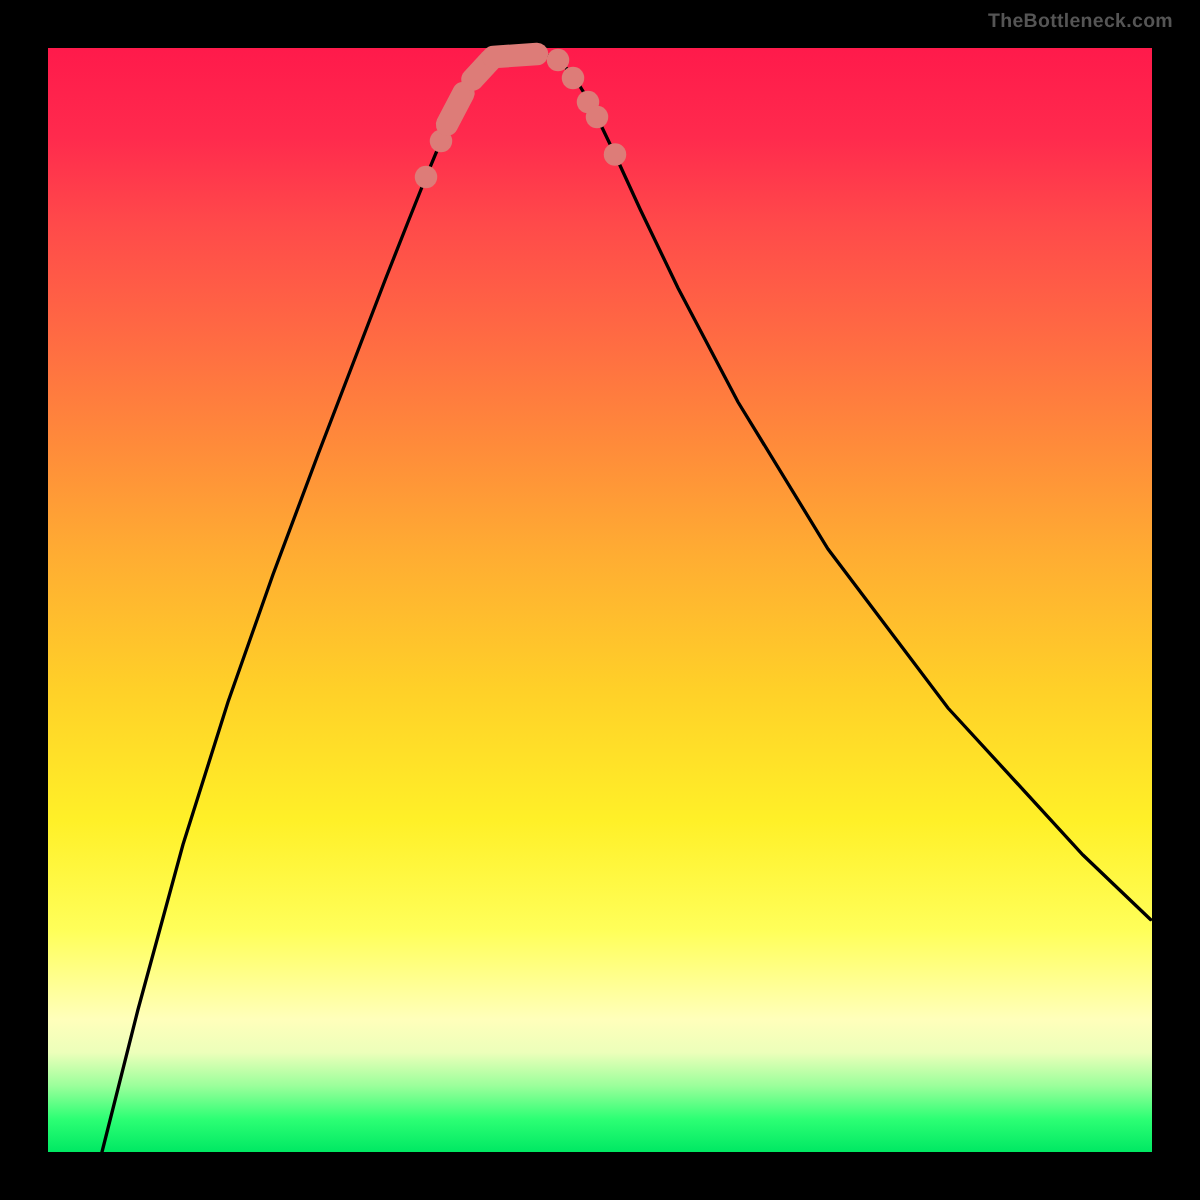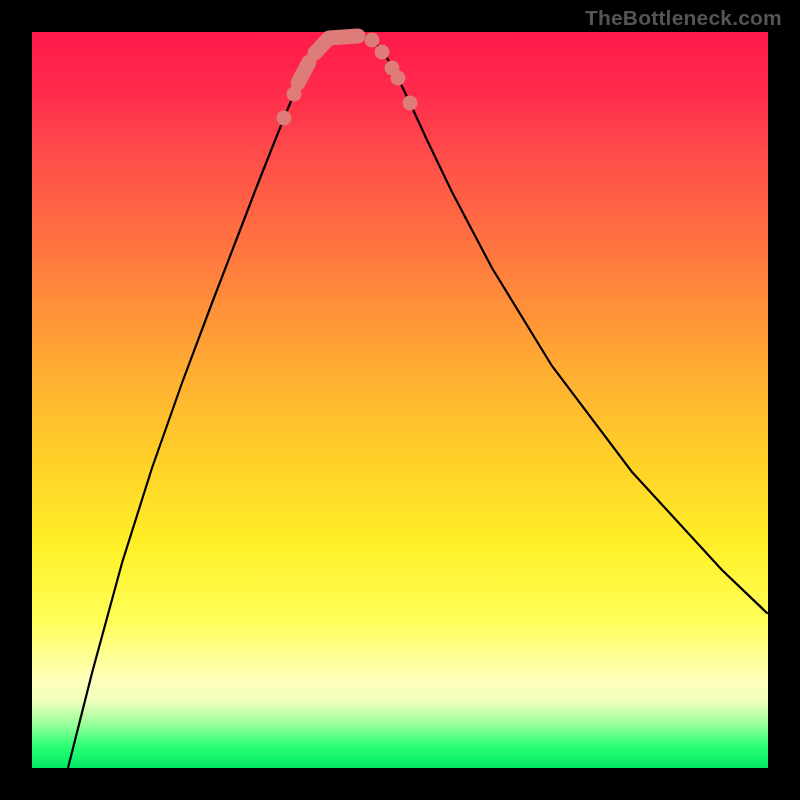--- a/index.html
+++ b/index.html
@@ -41,21 +41,21 @@
       #9bff9b 94%,
       #2dff74 97%,
       #00e863 100%
     );
   }
   .attribution {
     position: absolute;
     top: 6px;
     right: 18px;
     color: #555;
-    font-size: 21px;
+    font-size: 13px;
     font-weight: 600;
     letter-spacing: 0.2px;
   }
   svg.curves {
     position: absolute;
     left: 0;
     top: 0;
     width: 736px;
     height: 736px;
     overflow: visible;

